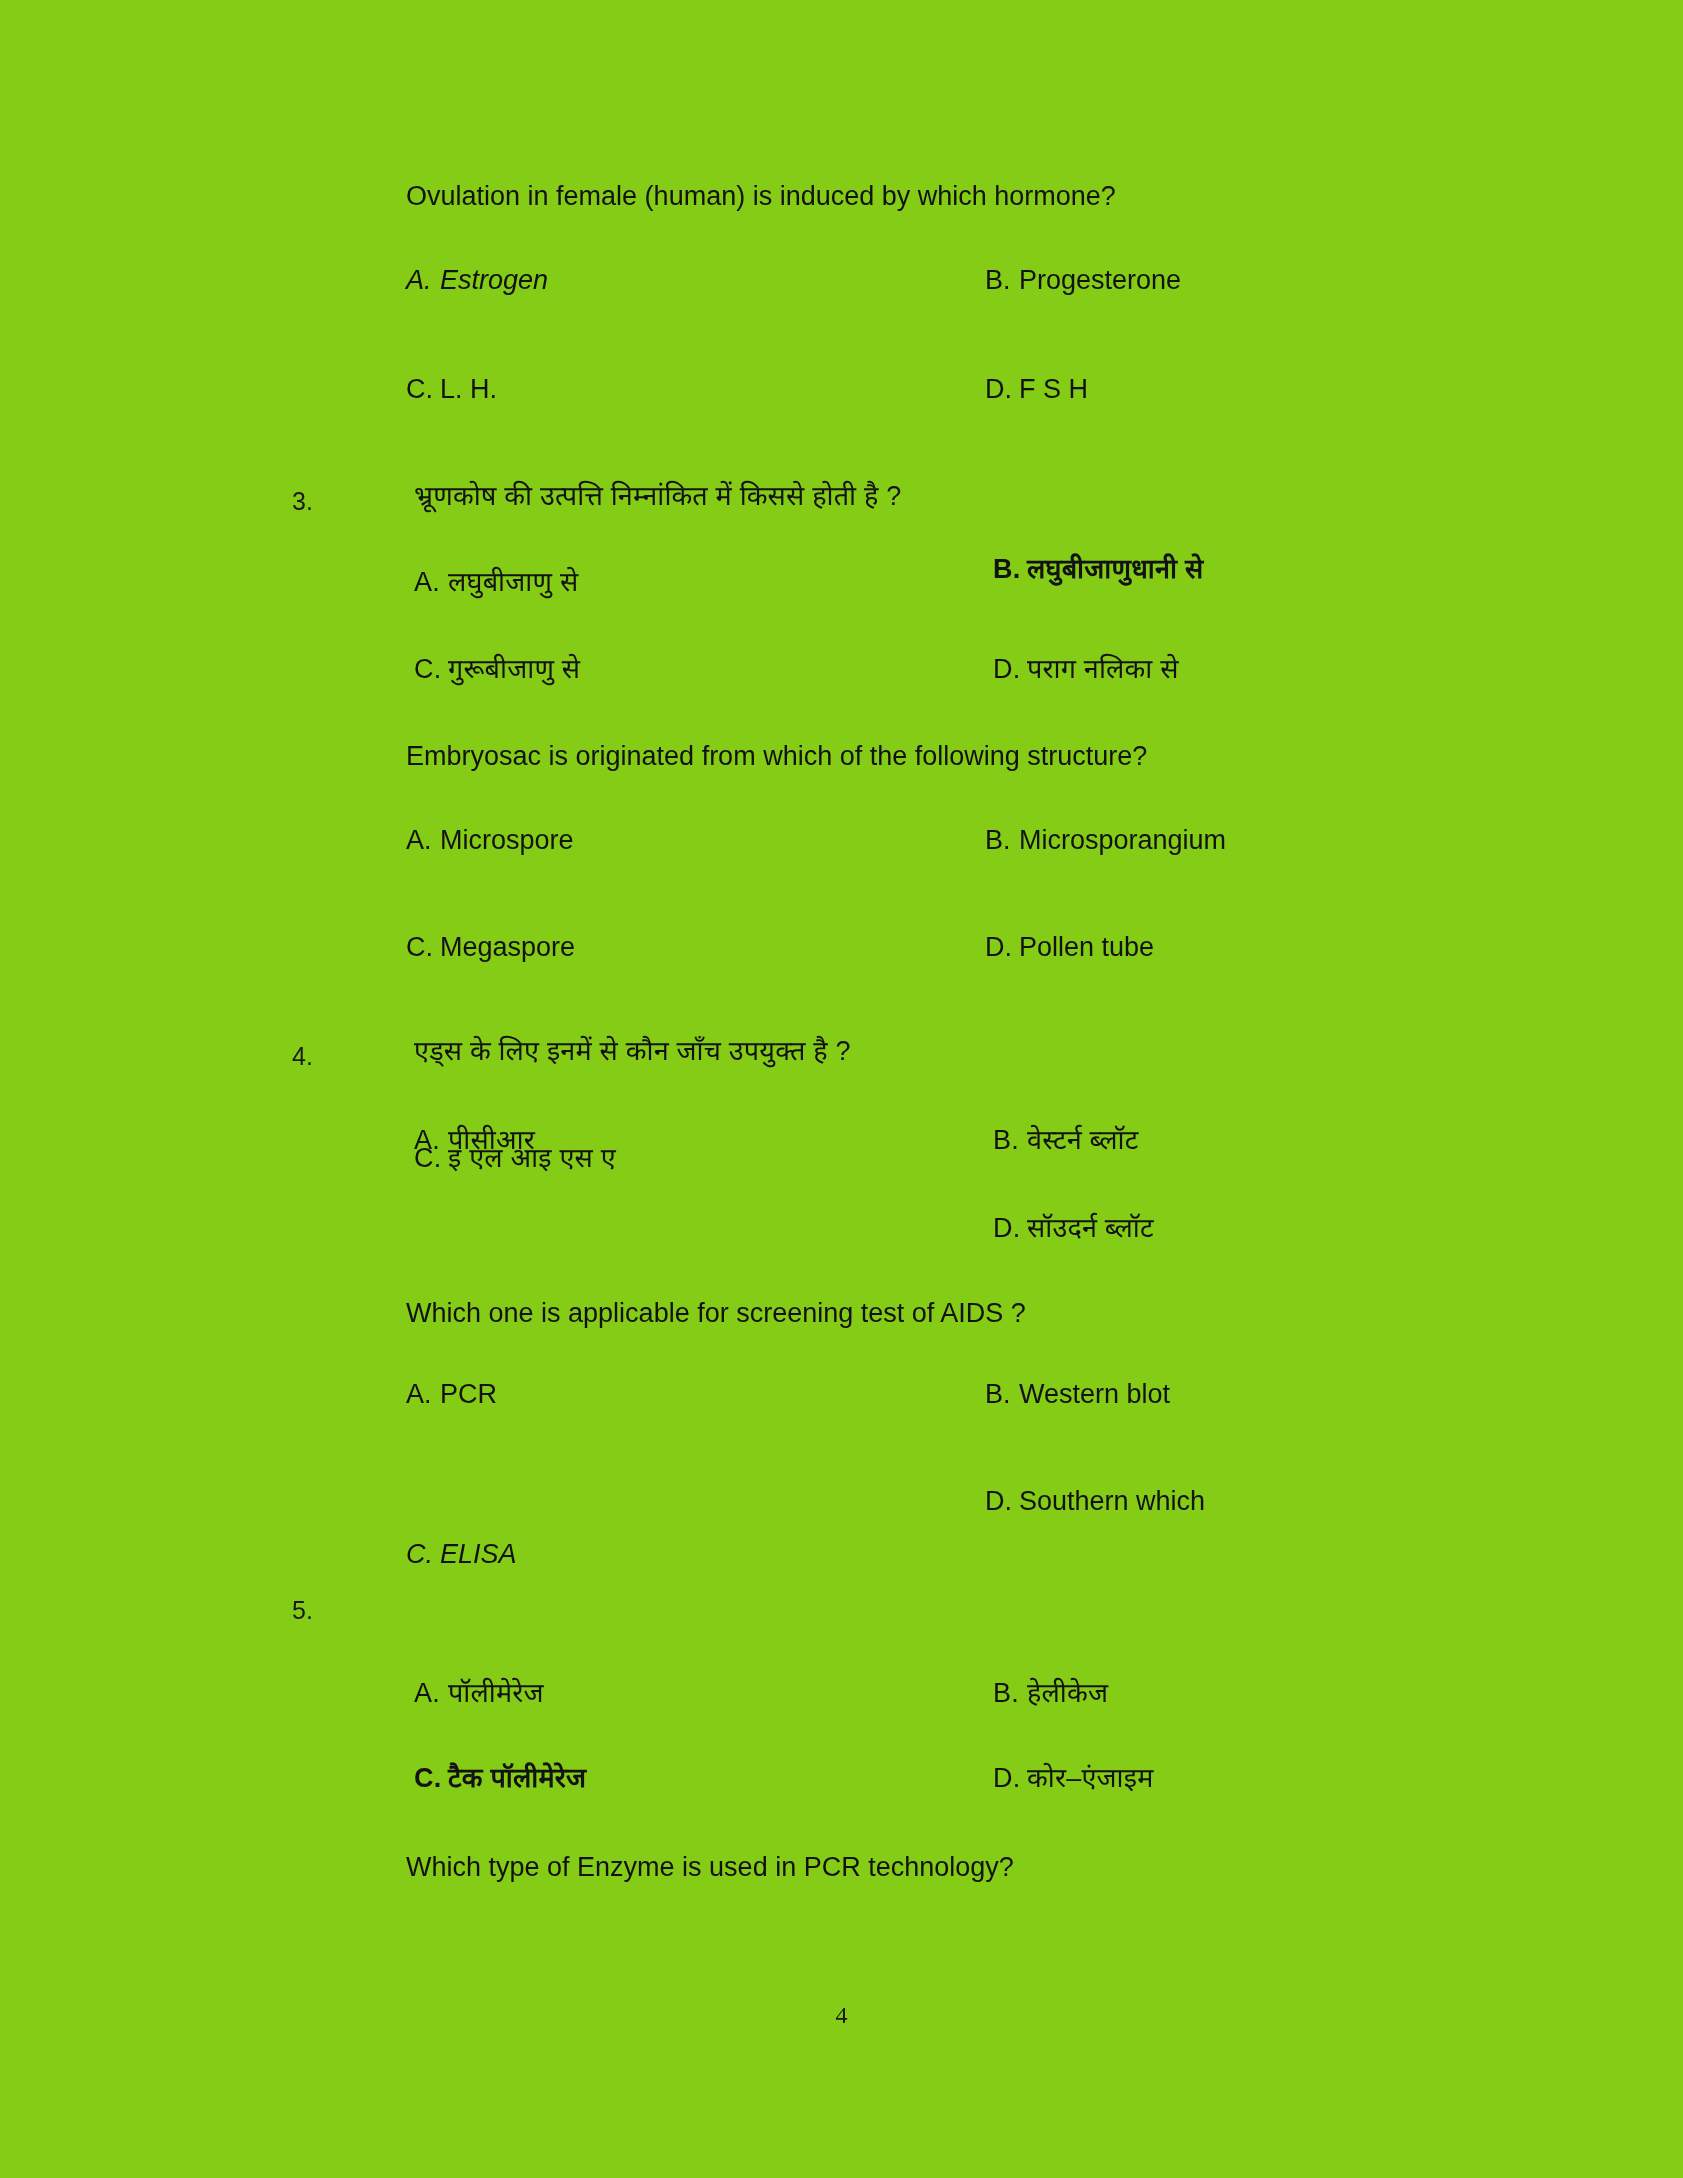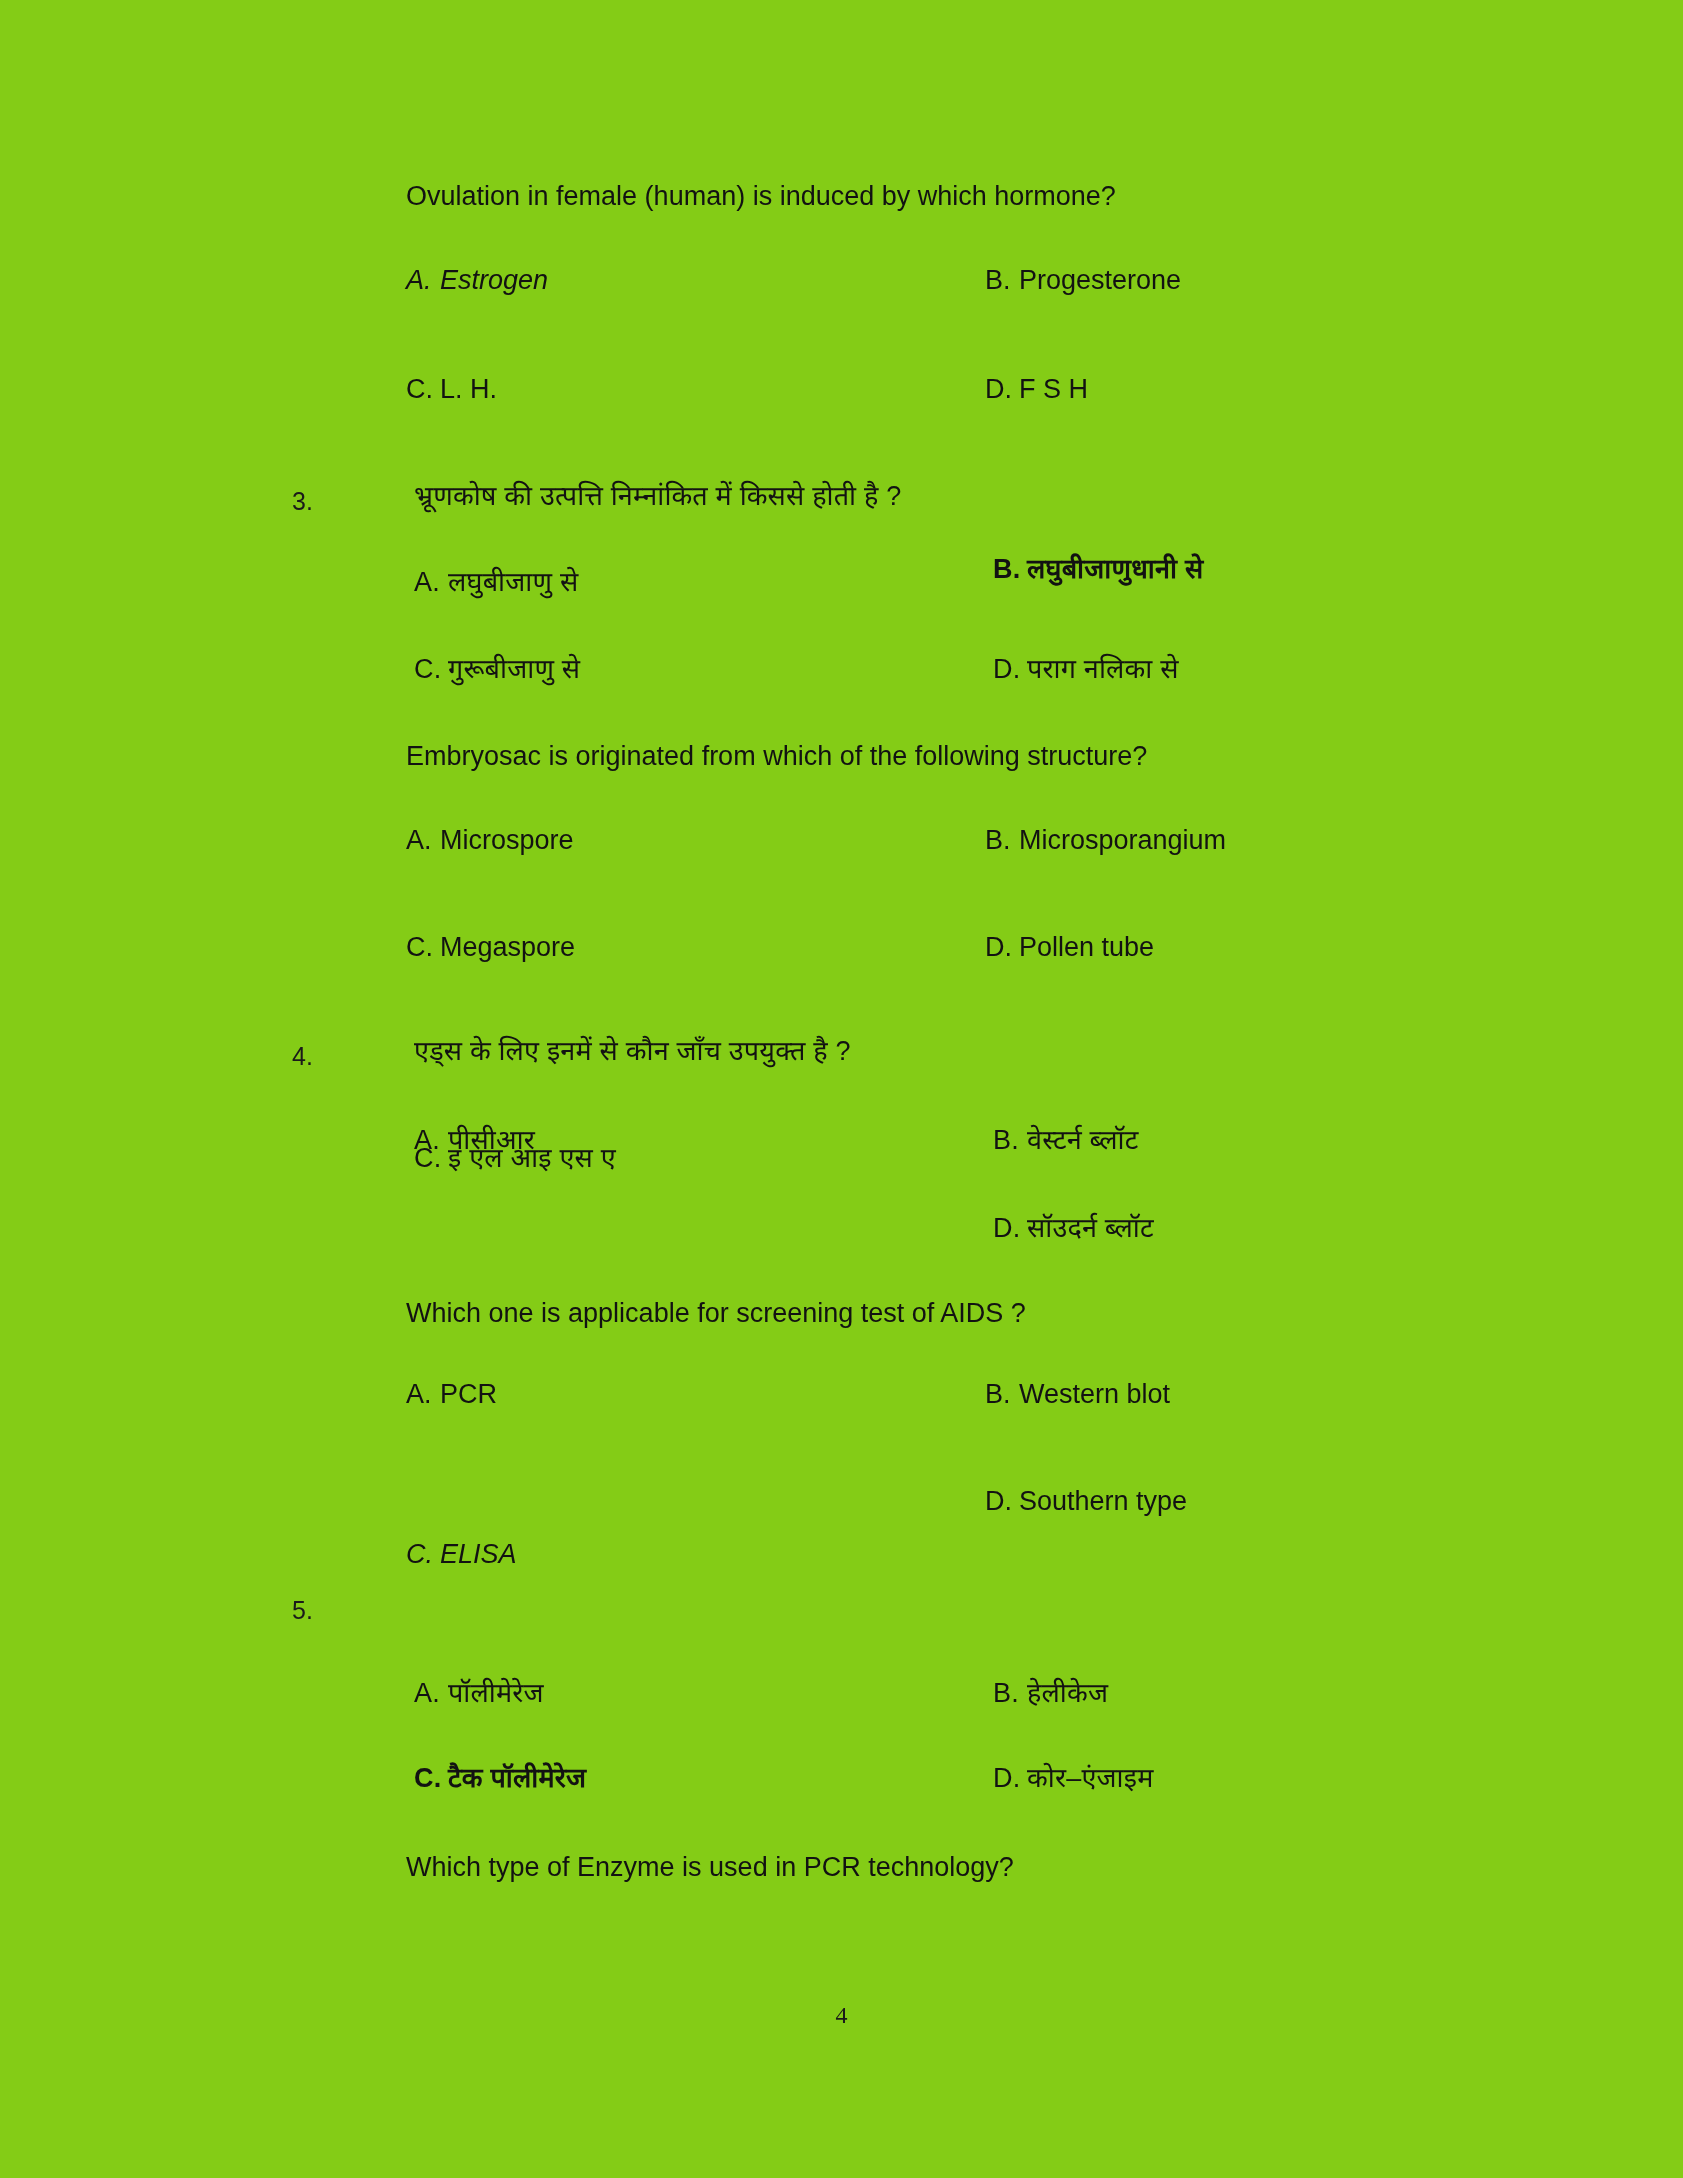--- a/index.html
+++ b/index.html
@@ -145,21 +145,21 @@
     <div class="opt col-left" style="top:1376px;">
       <span class="opt-letter">A.</span><span>PCR</span>
     </div>
     <div class="opt col-right" style="top:1376px;">
       <span class="opt-letter">B.</span><span>Western blot</span>
     </div>
     <div class="opt col-left" style="top:1536px;font-style:italic;">
       <span class="opt-letter">C.</span><span>ELISA</span>
     </div>
     <div class="opt col-right" style="top:1483px;">
-      <span class="opt-letter">D.</span><span>Southern type</span>
+      <span class="opt-letter">D.</span><span>Southern which</span>
     </div>
 
     <div class="qnum" style="top:1594px;">5.</div>
 
     <div class="opt hindi col-left" style="top:1675px;">
       <span class="opt-letter">A.</span><span>पॉलीमेरेज</span>
     </div>
     <div class="opt hindi col-right" style="top:1675px;">
       <span class="opt-letter">B.</span><span>हेलीकेज</span>
     </div>

